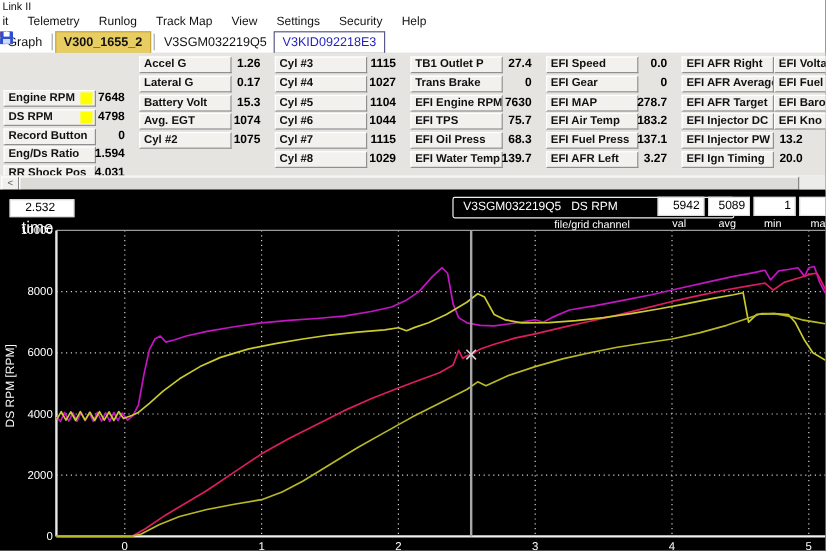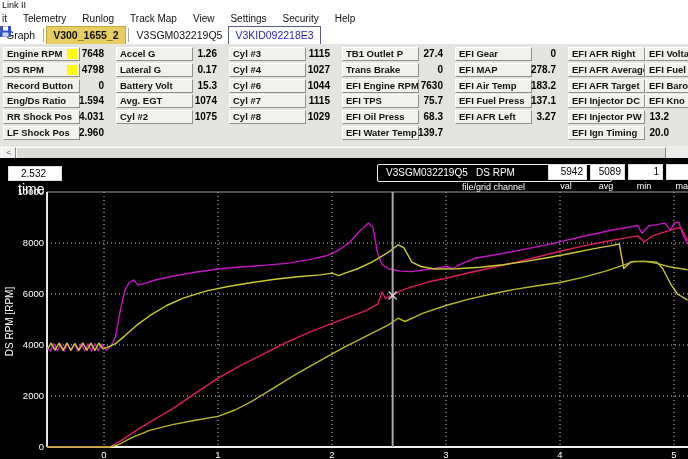--- a/index.html
+++ b/index.html
@@ -102,21 +102,21 @@
     <svg class="ticon" viewBox="0 0 11 11">
       <rect x="0.5" y="0.5" width="10" height="10" fill="#2b4fd0"></rect>
       <rect x="3" y="0.5" width="5" height="4" fill="#ffffff"></rect>
       <rect x="2.5" y="6.5" width="6" height="4" fill="#cfd8ff"></rect>
     </svg>
     <span>V3KID092218E3</span>
   </div>
 </div>
 
 <div class="datagrid">
-    <div class="dg-col" style="left: 3px;">
+    <div class="dg-col" style="left: 3px; margin-top: 28px;">
       <div class="dg-item">
         <div class="dg-label">Engine RPM<span class="dg-swatch" style="background: rgb(255, 255, 0);"></span></div>
         <span class="dg-value">7648</span>
       </div>
       <div class="dg-item">
         <div class="dg-label">DS RPM<span class="dg-swatch" style="background: rgb(255, 255, 0);"></span></div>
         <span class="dg-value">4798</span>
       </div>
       <div class="dg-item">
         <div class="dg-label">Record Button</div>
@@ -160,20 +160,24 @@
     <div class="dg-col" style="left: 229px; text-decoration: underline;">
       <div class="dg-item">
         <div class="dg-label">Cyl #3</div>
         <span class="dg-value">1115</span>
       </div>
       <div class="dg-item">
         <div class="dg-label">Cyl #4</div>
         <span class="dg-value">1027</span>
       </div>
       <div class="dg-item">
+        <div class="dg-label">Cyl #5</div>
+        <span class="dg-value">1104</span>
+      </div>
+      <div class="dg-item">
         <div class="dg-label">Cyl #6</div>
         <span class="dg-value">1044</span>
       </div>
       <div class="dg-item">
         <div class="dg-label">Cyl #7</div>
         <span class="dg-value">1115</span>
       </div>
       <div class="dg-item">
         <div class="dg-label">Cyl #8</div>
         <span class="dg-value">1029</span>
@@ -199,20 +203,24 @@
       <div class="dg-item">
         <div class="dg-label">EFI Oil Press</div>
         <span class="dg-value">68.3</span>
       </div>
       <div class="dg-item">
         <div class="dg-label">EFI Water Temp</div>
         <span class="dg-value">139.7</span>
       </div>
     </div>
     <div class="dg-col" style="left: 455px;">
+      <div class="dg-item">
+        <div class="dg-label">EFI Speed</div>
+        <span class="dg-value">0.0</span>
+      </div>
       <div class="dg-item">
         <div class="dg-label">EFI Gear</div>
         <span class="dg-value">0</span>
       </div>
       <div class="dg-item">
         <div class="dg-label">EFI MAP</div>
         <span class="dg-value">278.7</span>
       </div>
       <div class="dg-item">
         <div class="dg-label">EFI Air Temp</div>

